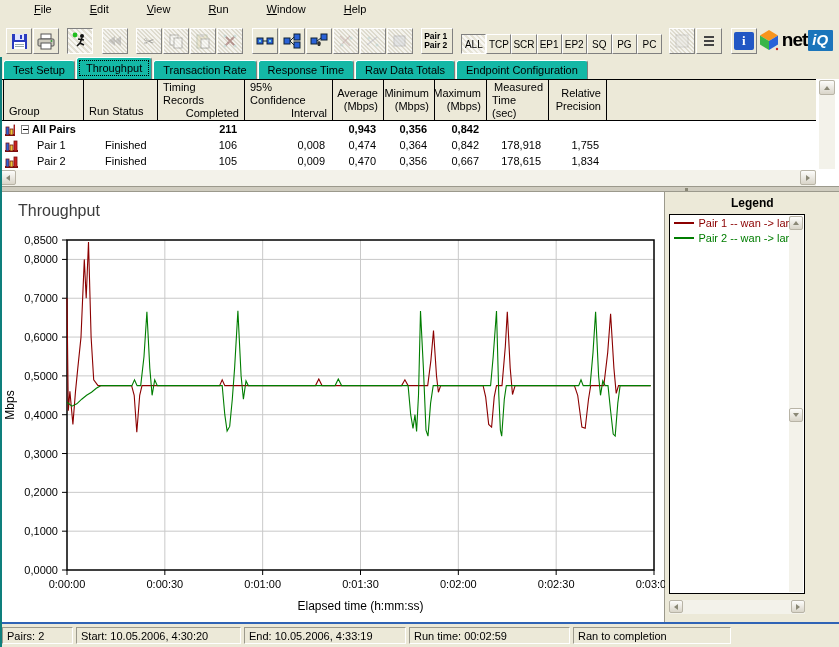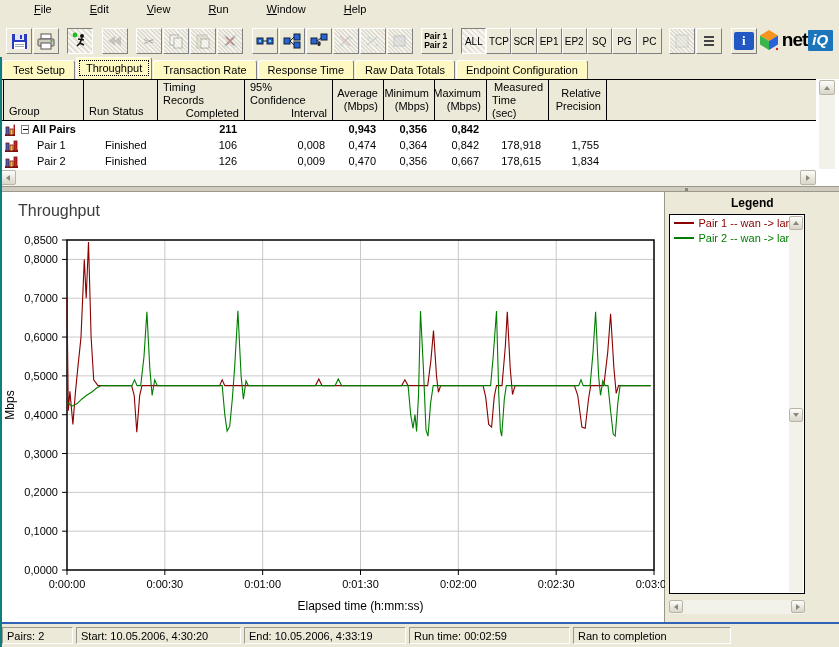--- a/index.html
+++ b/index.html
@@ -21,35 +21,35 @@
     border:1px solid; border-color:#fff #808080 #808080 #fff;
     display:flex; align-items:center; justify-content:center; position:relative; }
   .tbtn.pressed { border-color:#808080 #fff #fff #808080;
     background:repeating-linear-gradient(45deg,#f7f6f2 0 2px,#e2dfd2 2px 4px); }
   .tbtn.disabled { background:repeating-linear-gradient(45deg,#f4f3ee 0 1.5px,#dedbce 1.5px 3px); }
   .tbtn.disabled svg, .tbtn.disabled .glyph { opacity:.45; filter:grayscale(60%); }
   .tgap { width:8px; }
   .glyph { font-size:13px; line-height:13px; color:#555; }
   .pair-toggle { width:34px; height:26px; font-size:8.5px; font-weight:bold; line-height:9px;
     display:flex; flex-direction:column; align-items:flex-start; justify-content:center; padding-left:2px; }
-  .filter-btn { width:27px; height:26px; font-size:10px; display:flex; align-items:center;
+  .filter-btn { width:27px; height:20px; font-size:10px; display:flex; align-items:center;
     justify-content:center; background:#ece9d8; border:1px solid; border-color:#fff #808080 #808080 #fff; }
   .filter-btn.pressed { border-color:#808080 #fff #fff #808080;
     background:repeating-linear-gradient(45deg,#f7f6f2 0 2px,#e6e3d6 2px 4px); }
   .logo { margin-left:auto; display:flex; align-items:center; height:28px; padding-right:2px; }
   .logo-net { font-weight:bold; font-size:19px; letter-spacing:-1px; margin:0 1px 0 2px; }
   .logo-iq { background:#1b75bb; color:#fff; font-weight:bold; font-style:italic;
     font-size:15px; padding:1px 5px 3px 4px; border-radius:1px; }
   .info-inner { width:20px; height:18px; background:#2257c4; border-radius:2px; color:#fff;
     font-weight:bold; font-family:"Liberation Serif",serif; font-size:13px;
     display:flex; align-items:center; justify-content:center; }
 
   
   .tabrow { height:22px; display:flex; align-items:flex-end; padding-left:3px; position:relative; }
-  .tab { height:19px; padding:3px 9px 2px 9px; background:#fef9c3;
+  .tab { height:19px; padding:3px 9px 2px 9px; background:#14b8a6;
     border:1px solid #808080; border-bottom:none; border-top-left-radius:3px; border-top-right-radius:3px;
     border-left-color:#fff; border-top-color:#fff; margin-right:1px; white-space:nowrap; }
   .tab.selected { height:22px; position:relative; z-index:2; padding-top:4px;
     outline:1px dotted #000; outline-offset:-4px; }
 
   
   .tablepane { position:absolute; left:0; top:79px; width:839px; height:107px; background:#fff; }
   .grid-header { display:flex; height:42px; width:816px; background:#ece9d8;
     border-top:1px solid #000; border-bottom:1px solid #000; }
   .hc { border-right:1px solid #000; padding:2px 5px; display:flex; flex-direction:column;
@@ -375,21 +375,21 @@
         <svg width="13" height="13">
             <rect x="0" y="11" width="13" height="2" fill="#7a1010"></rect>
             <rect x="1" y="4" width="3" height="8" fill="#2a62d8" stroke="#7a1010" stroke-width="0.8"></rect>
             <rect x="5" y="6" width="3" height="6" fill="#e8c93a" stroke="#7a1010" stroke-width="0.8"></rect>
             <rect x="9" y="2" width="3" height="10" fill="#cc2222" stroke="#7a1010" stroke-width="0.8"></rect>
           </svg>
         <span class="pair-indent"></span>
         <span>Pair 2</span>
       </div>
       <div class="gc left col-rs" style="width:55px">Finished</div>
-      <div class="gc col-tr">126</div>
+      <div class="gc col-tr">105</div>
       <div class="gc col-ci">0,009</div>
       <div class="gc col-a">0,470</div>
       <div class="gc col-mi">0,356</div>
       <div class="gc col-ma">0,667</div>
       <div class="gc col-mt">178,615</div>
       <div class="gc col-rp">1,834</div>
     </div>
 
     <div class="tbl-vscroll">
       <div class="sb-btn">

